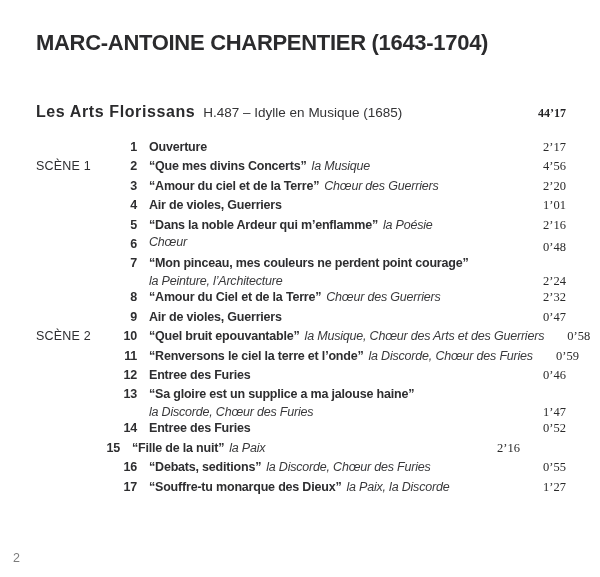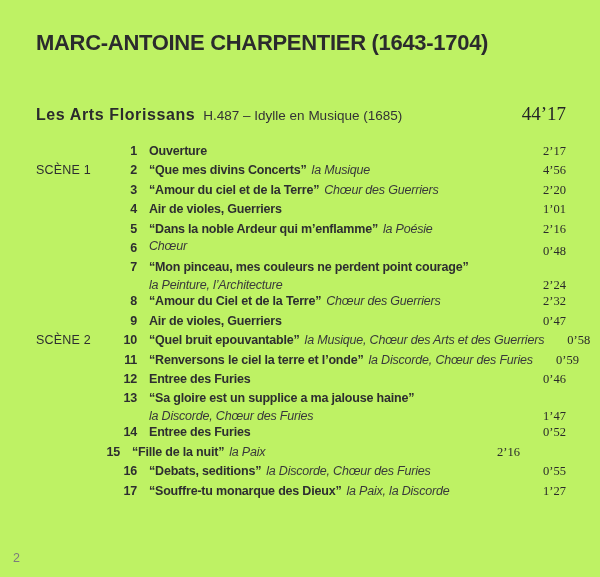--- a/index.html
+++ b/index.html
@@ -1,20 +1,20 @@
 <!DOCTYPE html>
 <html><head>
 <meta charset="utf-8">
 <style>
   html,body { margin:0; padding:0; background:#e8e8e6; }
   .page {
     position:relative;
     width:600px; height:577px;
     margin:0 auto;
-    background:#bef264;
+    background:#ffffff;
     box-sizing:border-box;
     padding:30px 34px 0 36px;
     overflow:hidden;
     font-family:"Liberation Sans", sans-serif;
     color:#2d2d2f;
   }
   .composer {
     margin:0;
     font-size:22px;
     font-weight:bold;
@@ -37,22 +37,22 @@
   }
   .work-catalog {
     font-size:13.5px;
     margin-left:8px;
     flex:1;
     color:#333335;
     white-space:nowrap;
   }
   .work-total {
     font-family:"Liberation Serif", serif;
-    font-weight:normal;
-    font-size:19px;
+    font-weight:bold;
+    font-size:12px;
     color:#242426;
   }
   .tracklist { margin-top:17px; }
   .track-row {
     display:grid;
     grid-template-columns:84px 17px 1fr 46px;
     font-size:12.5px;
     line-height:19.4px;
     letter-spacing:-0.2px;
   }

